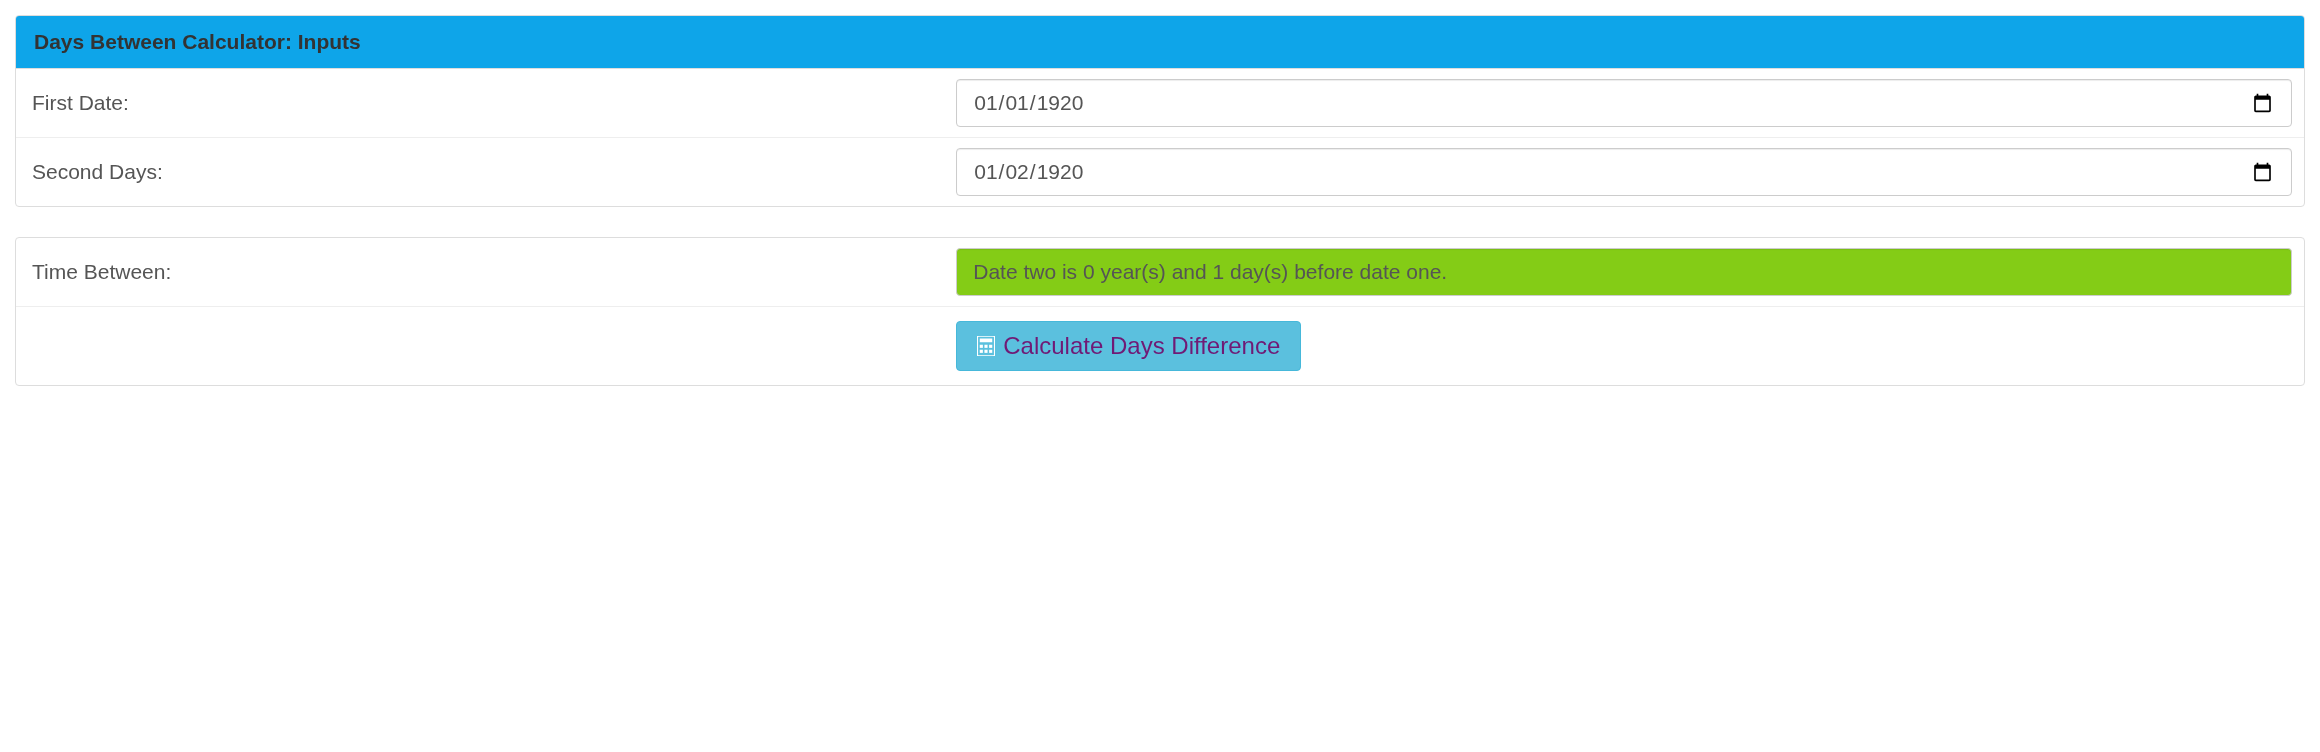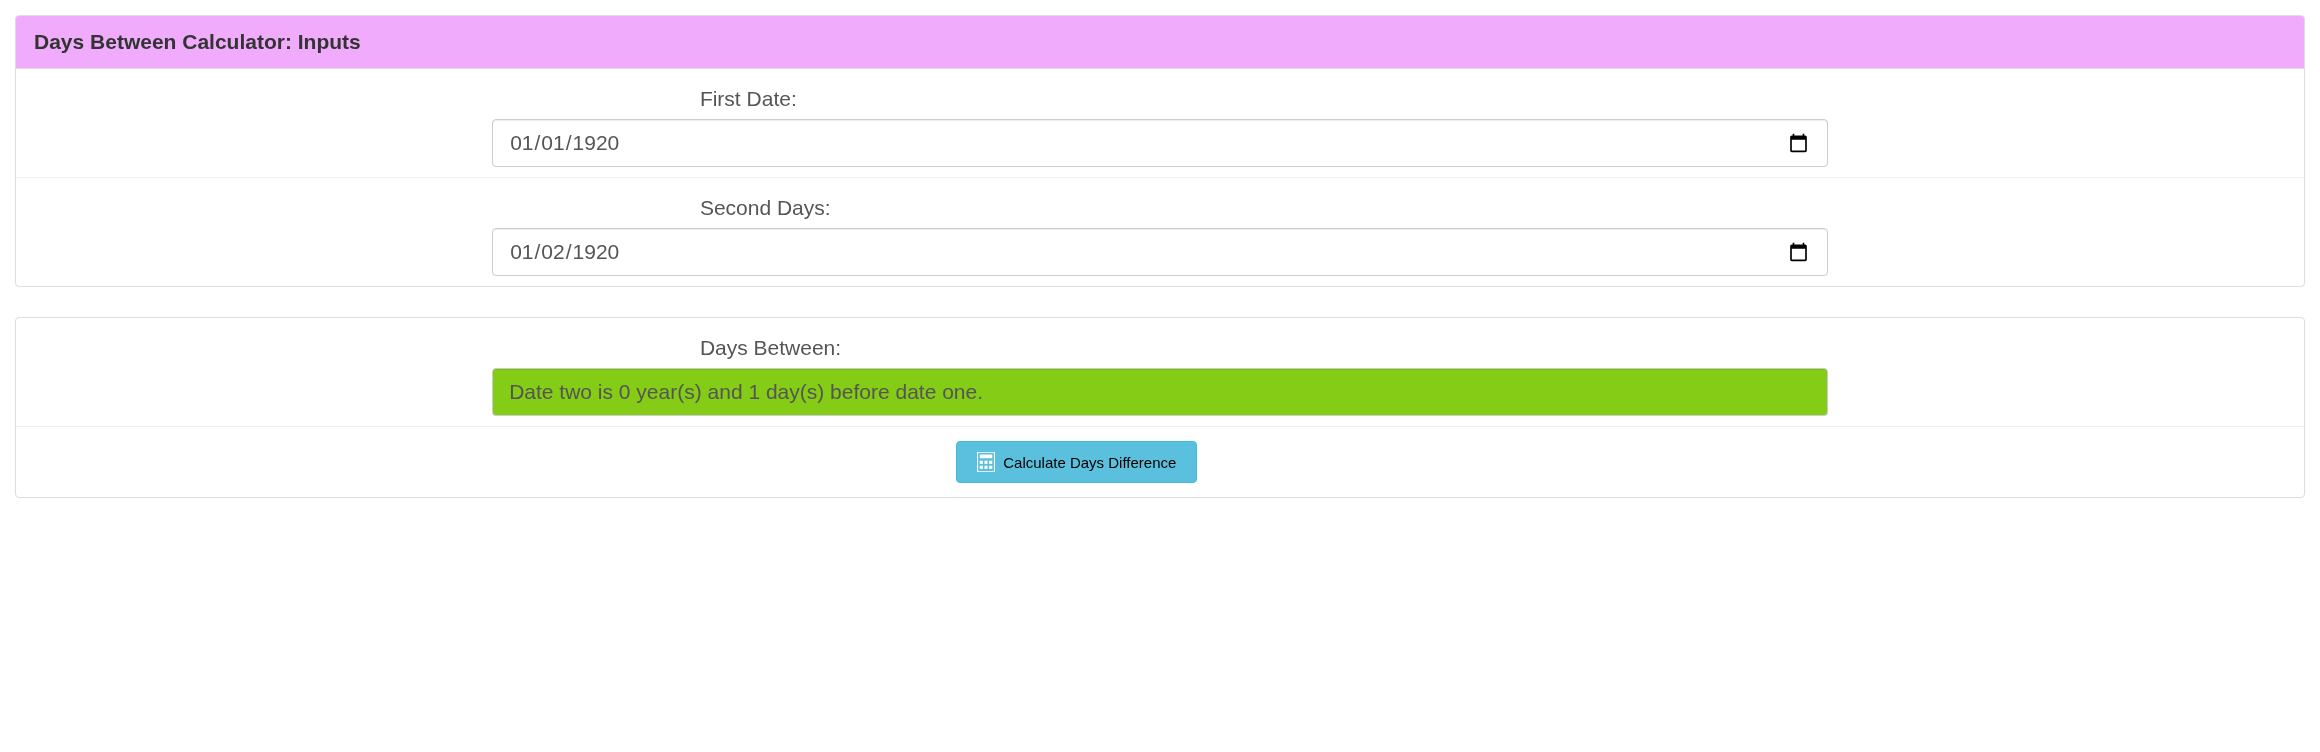--- a/index.html
+++ b/index.html
@@ -14,37 +14,36 @@
       background: #fff;
       padding: 15px;
     }
     .panel {
       border: 1px solid #ddd;
       border-radius: 4px;
       margin-bottom: 30px;
       background: #fff;
     }
     .panel-heading {
-      background: #f0abfc;
+      background: #0ea5e9;
       border-bottom: 1px solid #ddd;
       padding: 14px 18px;
       font-weight: 700;
       color: #333;
       border-top-left-radius: 3px;
       border-top-right-radius: 3px;
     }
     .panel-body {
       padding: 0;
     }
     .form-row {
       display: flex;
       align-items: center;
       padding: 10px 12px;
       border-bottom: 1px solid #eee;
-      flex-direction: column;
     }
     .form-row:last-child {
       border-bottom: none;
     }
     .form-label {
       width: 41%;
       padding: 8px 4px;
       color: #555;
     }
     .form-field {
@@ -71,25 +70,25 @@
       text-align: left;
     }
     .button-row .form-field {
       margin-left: 41%;
     }
     .btn-info {
       display: inline-flex;
       align-items: center;
       gap: 8px;
       background: #5bc0de;
-      color: #000000;
+      color: #701a75;
       border: 1px solid #46b8da;
       border-radius: 4px;
       padding: 10px 20px;
-      font-size: 15px;
+      font-size: 24px;
       font-family: inherit;
       cursor: pointer;
     }
     .icon-calc {
       display: inline-block;
       width: 18px;
       height: 20px;
     }
     .icon-calc svg {
       display: block;
@@ -123,21 +122,21 @@
       </div>
     </div>
 
   </div>
 </div>
 
 <div class="panel">
   <div class="panel-body">
 
     <div class="form-row">
-      <label class="form-label">Days Between:</label>
+      <label class="form-label">Time Between:</label>
       <div class="form-field">
         <input type="text" readonly="" class="form-control" value="Date two is 0 year(s) and 1 day(s) before date one." style="">
       </div>
     </div>
 
 
     <div class="form-row button-row" style="border-bottom:none;">
       <div class="form-field">
         <button type="button" class="btn-info">
           <span class="icon-calc">

